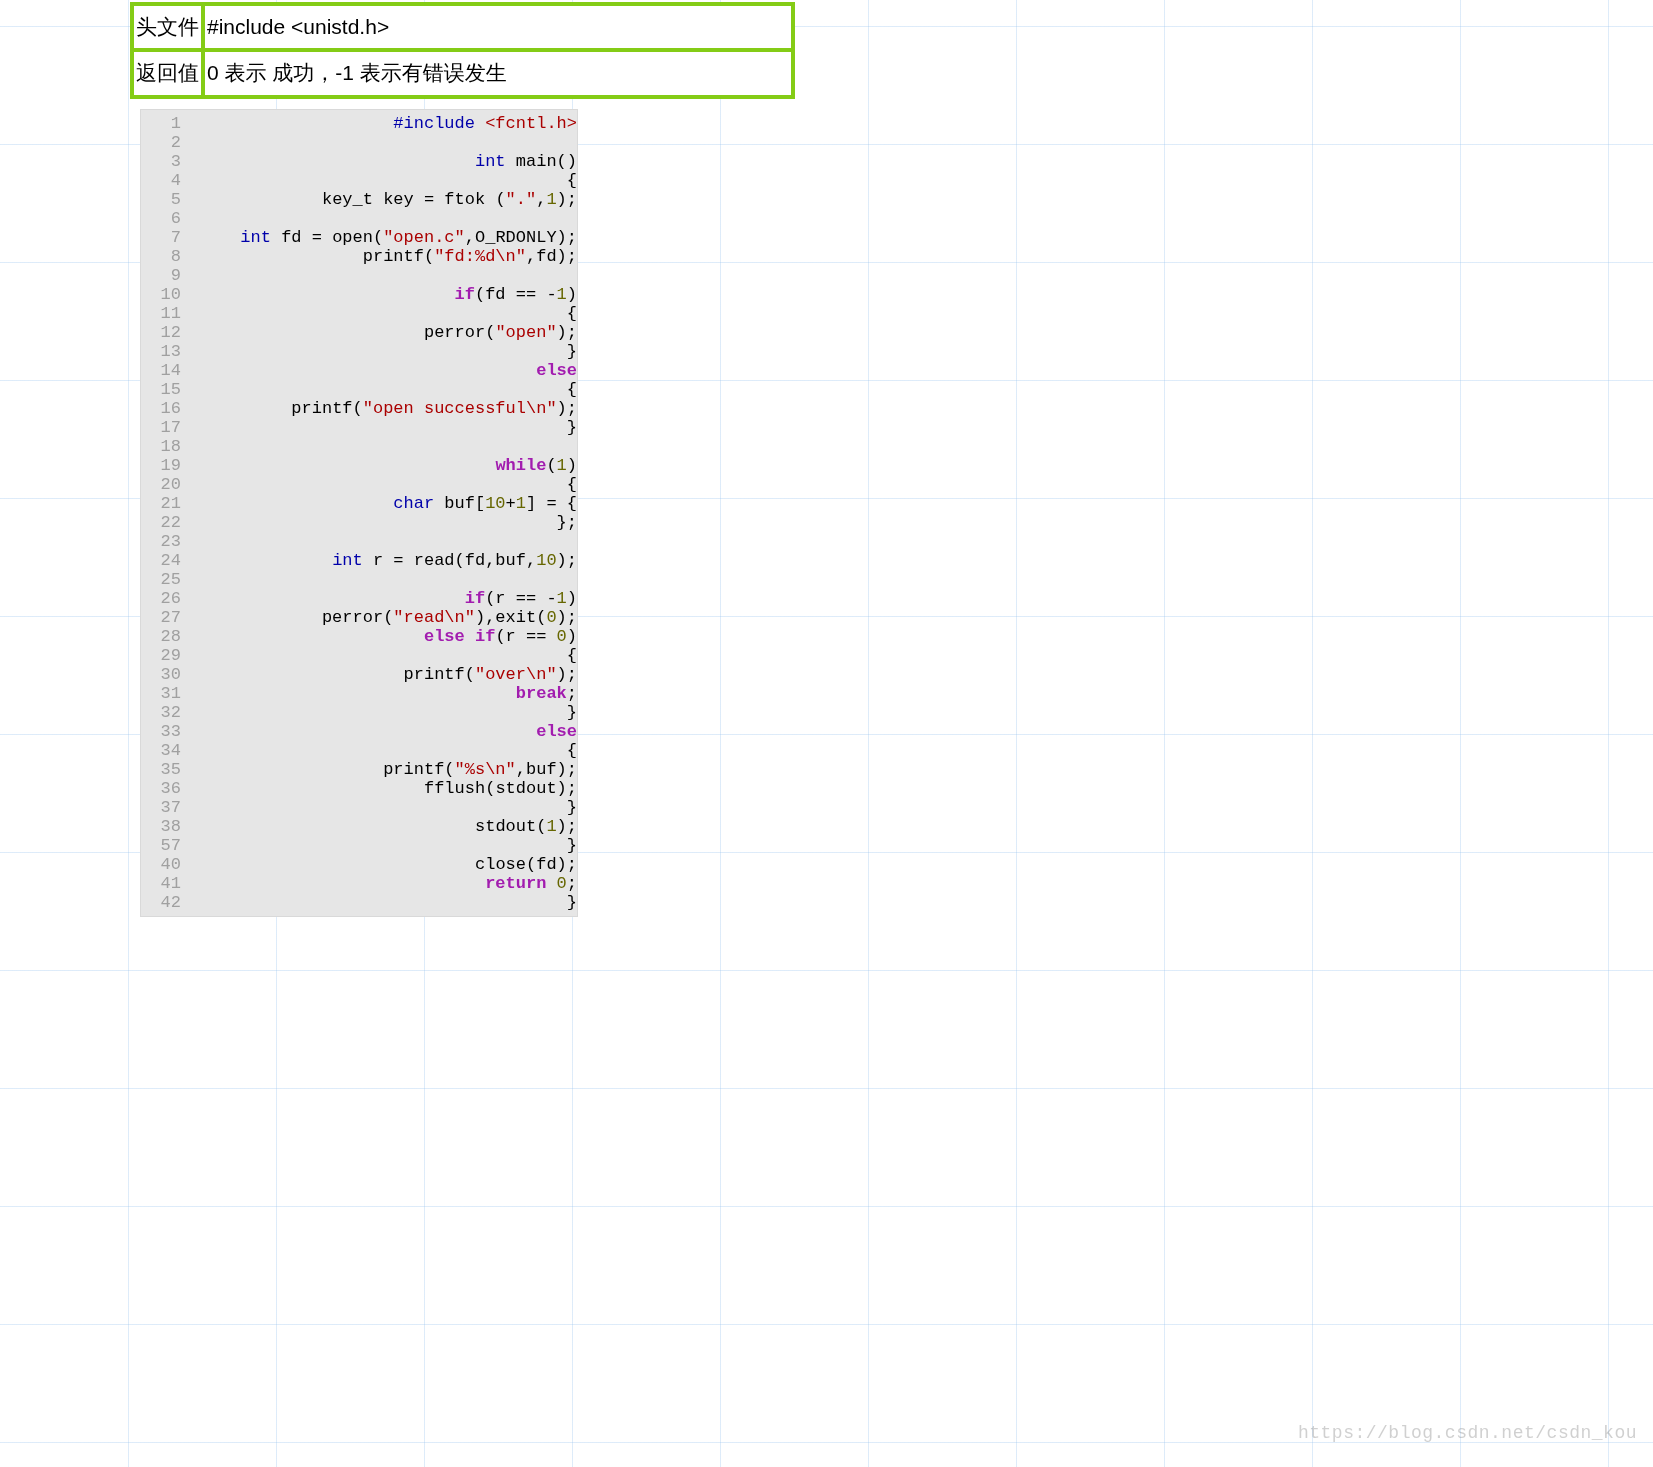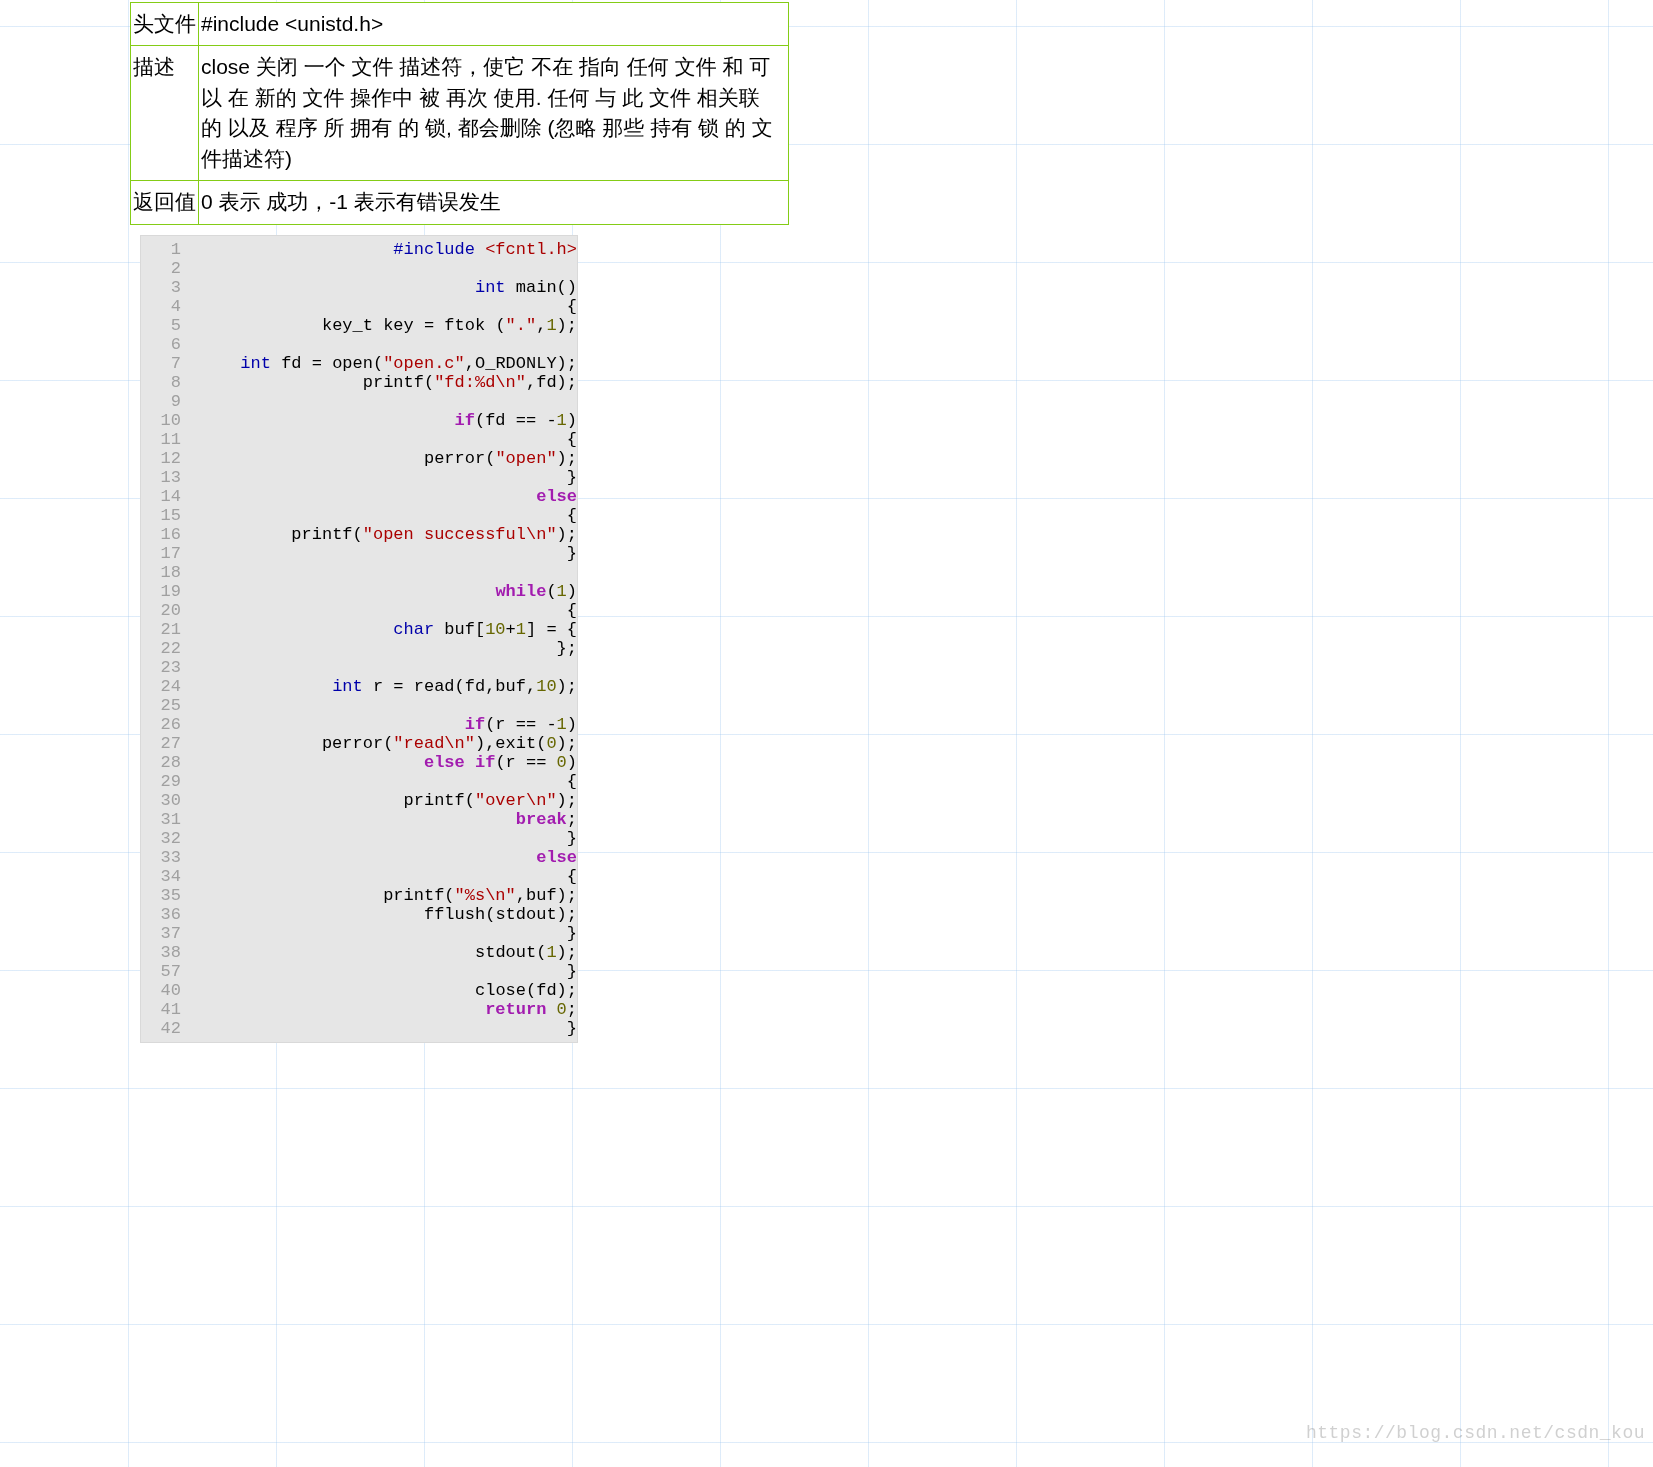--- a/index.html
+++ b/index.html
@@ -29,21 +29,21 @@
     padding-left: 130px;
     padding-top: 2px;
   }
   table.doc {
     border-collapse: collapse;
     background: #fff;
     font-size: 21px;
     line-height: 1.45;
   }
   table.doc td {
-    border: 1px solid #84cc16;
+    border: 4px solid #84cc16;
     padding: 6px 2px;
     vertical-align: top;
   }
   table.doc td.label { white-space: nowrap; }
   table.doc td.val   { width: 590px; }
   .codebox {
     margin-top: 10px;
     margin-left: 10px;
     width: 438px;
     background: #e6e6e6;
@@ -67,45 +67,41 @@
   }
   .src { flex: 1; color: #000; text-align: right; }
   .kw   { color: #a21caf; font-weight: bold; }
   .type { color: #0000aa; }
   .pp   { color: #0000aa; }
   .str  { color: #aa0000; }
   .hdr  { color: #aa0000; }
   .num  { color: #666600; }
   .watermark {
     position: absolute;
-    right: 8px;
+    right: 16px;
     bottom: 24px;
     font-family: "Courier New", monospace;
     font-size: 18px;
     color: rgba(120,120,120,0.35);
     letter-spacing: 0.5px;
     z-index: 2;
   }
 </style>
 </head>
 <body>
 
 <div class="grid"></div>
 
 <div class="content">
 
   <table class="doc">
     <tbody>
         <tr>
       <td class="label">头文件</td>
       <td class="val">#include &lt;unistd.h&gt;</td>
-    </tr>
-    <tr>
-      <td class="label">描述</td>
-      <td class="val">close 关闭 一个 文件 描述符，使它 不在 指向 任何 文件 和 可以 在 新的 文件 操作中 被 再次 使用.  任何 与 此 文件 相关联 的 以及 程序 所 拥有 的 锁, 都会删除 (忽略 那些 持有 锁 的 文件描述符)</td>
     </tr>
     <tr>
       <td class="label">返回值</td>
       <td class="val">0 表示 成功，-1 表示有错误发生</td>
     </tr>
   </tbody>
     </table>
 
   <div class="codebox" id="codebox">
       <div class="codeline"><span class="ln">1</span><span class="src"><span class="pp">#include </span><span class="hdr">&lt;fcntl.h&gt;</span></span></div>

